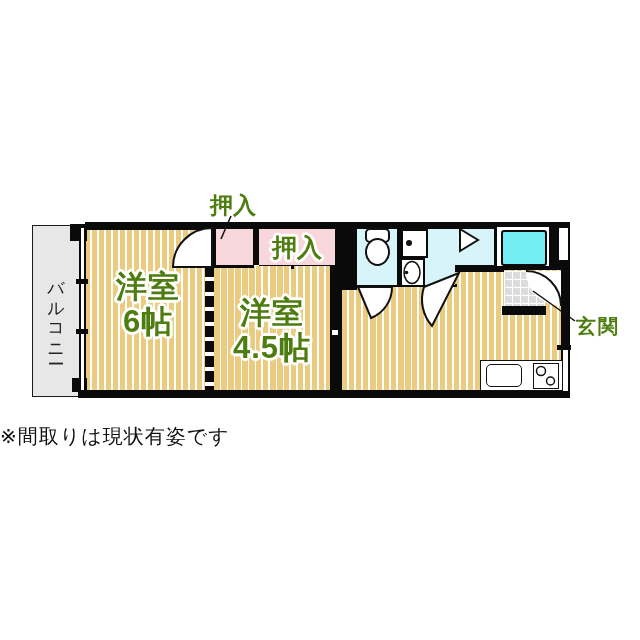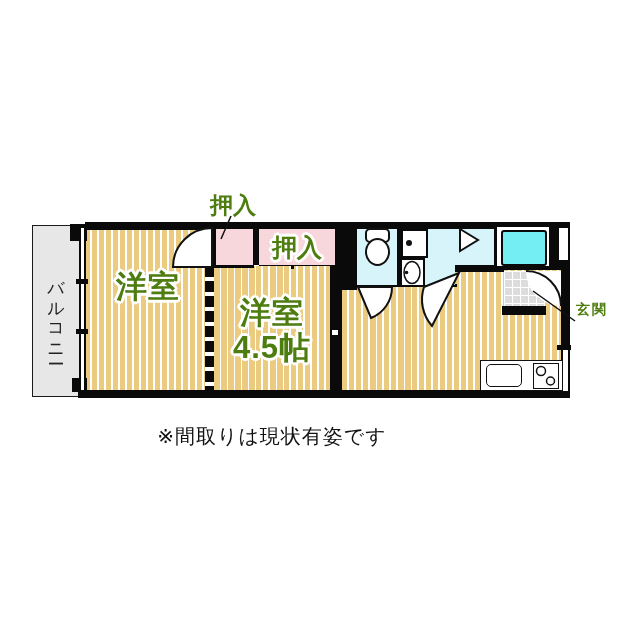--- a/index.html
+++ b/index.html
@@ -73,22 +73,22 @@
   #sink-box{left:400px;top:258px;width:25px;height:29px;background:#fff;border:2px solid #0a0a0a;box-sizing:border-box;}
   #entry-door{left:558px;top:227px;width:11px;height:34px;background:#fff;border:1.5px solid #0a0a0a;box-sizing:border-box;}
   #kitchen-counter{left:480px;top:360px;width:83px;height:31px;background:#fff;border:1.5px solid #111;box-sizing:border-box;}
   #kitchen-sink{left:486px;top:364px;width:36px;height:23px;background:#fff;border:1.5px solid #111;border-radius:5px;box-sizing:border-box;}
   #stove{left:533px;top:363px;width:26px;height:26px;background:#fff;border:1.5px solid #111;box-sizing:border-box;}
   #room6-label{left:86px;top:270px;width:124px;}
   #room45-label{left:214px;top:296px;width:116px;}
   #dk-label{left:342px;top:312px;width:172px;font-size:34px;}
   #oshiire-top-label{left:203px;top:190px;width:60px;text-align:center;font-size:23px;font-weight:bold;}
   #oshiire-inner-label{left:259px;top:231px;width:76px;text-align:center;font-size:25px;font-weight:bold;}
-  #genkan-label{left:576px;top:301px;width:54px;font-size:14px;font-weight:bold;letter-spacing:2px;}
-  #note{left:0;top:423px;width:544px;text-align:center;font-size:20px;color:#111;letter-spacing:1px;}
+  #genkan-label{left:576px;top:313px;width:54px;font-size:20px;font-weight:bold;letter-spacing:2px;}
+  #note{left:0;top:423px;width:544px;text-align:left;font-size:20px;color:#111;letter-spacing:1px;}
 </style>
 </head>
 <body>
 
 <div id="stage">
 
   <div class="abs z0" id="balcony"></div>
   <div class="abs z1 tatami" id="room6-floor"></div>
   <div class="abs z1 tatami" id="room45-floor"></div>
   <div class="abs z1 tatami" id="dk-floor"></div>
@@ -154,20 +154,21 @@
     </g>
     <g>
       <circle cx="541" cy="371" r="4.5" fill="#fff" stroke="#111" stroke-width="1.5"></circle>
       <circle cx="550.5" cy="381" r="4" fill="#fff" stroke="#111" stroke-width="1.5"></circle>
     </g>
   </svg>
 
   <div class="abs label" id="balcony-label">バルコニー</div>
   <div class="abs label room-label halo" id="room6-label">
     <div>洋室</div>
+    <div>6帖</div>
   </div>
   <div class="abs label room-label halo" id="room45-label">
     <div>洋室</div>
     <div>4.5帖</div>
   </div>
   <div class="abs label room-label halo" id="dk-label">
   </div>
   <div class="abs label" id="oshiire-top-label">押入</div>
   <div class="abs label halo" id="oshiire-inner-label">押入</div>
   <div class="abs label" id="genkan-label">玄関</div>

